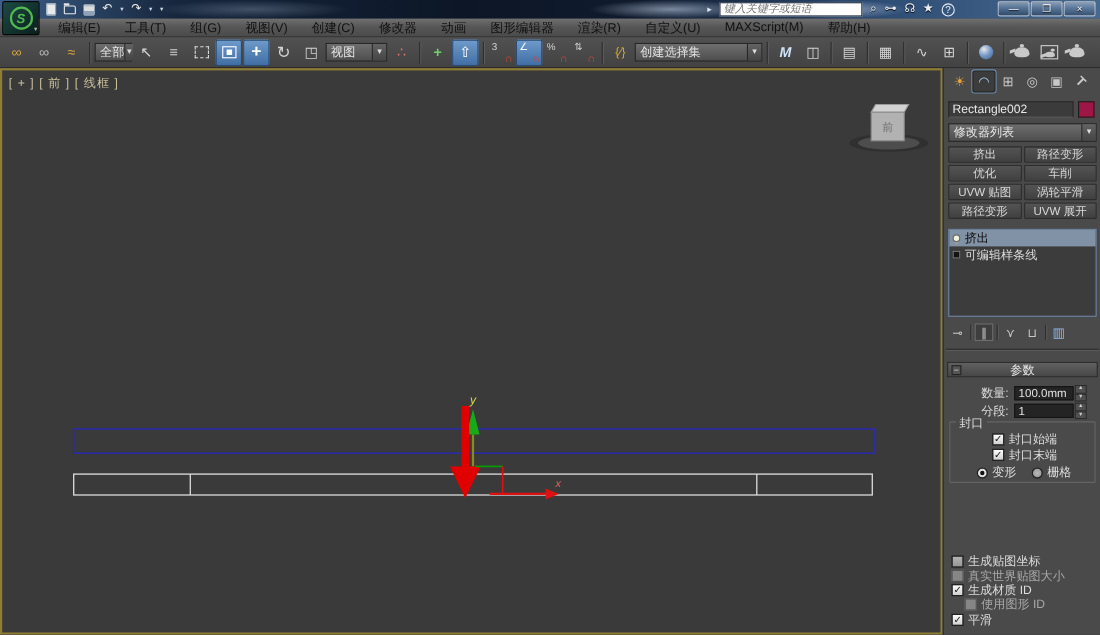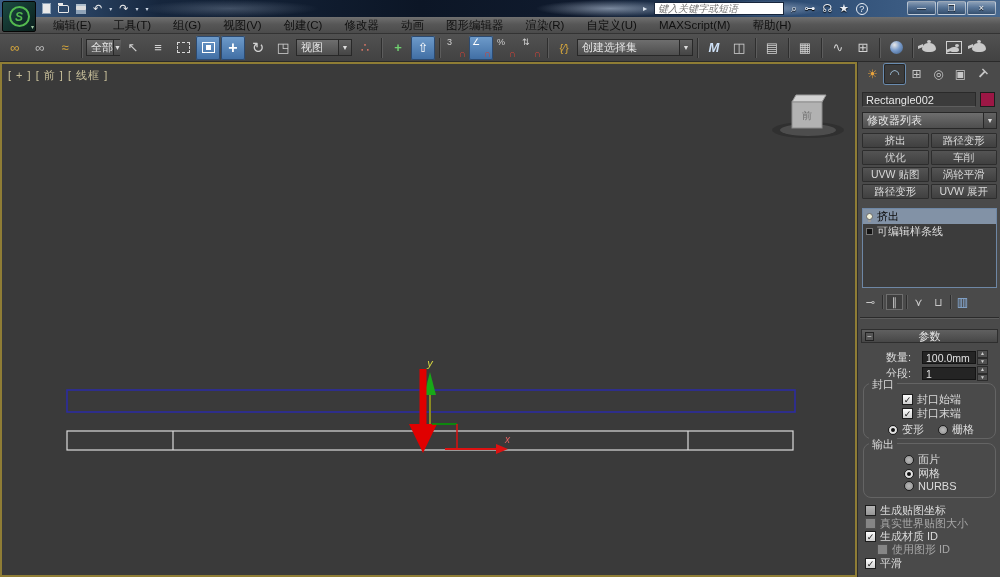--- a/index.html
+++ b/index.html
@@ -115,27 +115,27 @@
   .st.boxed { border:1px solid #6e6e6e; background:#3e3e3e; }
   .st.blue { color:#8fb8e8; font-size:12px; }
   .st-sep { width:1px; height:14px; background:#2e2e2e; box-shadow:1px 0 0 #5c5c5c; }
   .panel-sep { position:absolute; left:2px; top:255px; width:139px; height:1px; background:#2b2b2b; box-shadow:0 1px 0 #5e5e5e; }
   .rollout-head { position:absolute; left:3px; top:267px; width:137px; height:14px;
     background:linear-gradient(#606060,#474747); border:1px solid #2e2e2e; color:#e8e8e8;
     display:flex; align-items:center; justify-content:center; font-size:11px; }
   .minus-box { position:absolute; left:3px; top:2px; width:9px; height:9px; border:1px solid #222; background:#555;
     color:#ddd; font-size:8px; line-height:7px; text-align:center; }
   .param-row { position:absolute; left:0; width:143px; height:15px; display:flex; align-items:center; font-size:11px; color:#dcdcdc; }
-  .p-label { width:64px; text-align:right; padding-right:11px; white-space:nowrap; }
+  .p-label { width:64px; text-align:right; padding-right:5px; white-space:nowrap; }
   .spin-field { width:54px; height:13px; background:#242424; border:1px solid #141414; color:#e2e2e2; font-size:10.5px;
     display:flex; align-items:center; padding-left:3px; }
   .spinner { width:11px; height:15px; display:flex; flex-direction:column; margin-left:1px; }
   .spinner span { flex:1; background:#505050; border:1px solid #2b2b2b; font-size:5px; color:#ccc;
     display:flex; align-items:center; justify-content:center; line-height:5px; }
-  .group { position:absolute; left:5px; width:133px; border:1px solid #646464; border-radius:8px; }
+  .group { position:absolute; left:5px; width:133px; border:1px solid #646464; border-radius:1px; }
   .group-legend { position:absolute; top:-7px; left:5px; background:#4a4a4a; padding:0 3px; font-size:11px; color:#dcdcdc; }
   .g-cap { top:321px; height:56px; } .g-out { top:381px; height:55px; }
   .g-row { position:absolute; display:flex; align-items:center; gap:4px; white-space:nowrap; }
   .cb { width:11px; height:11px; background:linear-gradient(#fdfdfd,#d0d0d0); border:1px solid #1d1d1d;
     display:inline-flex; align-items:center; justify-content:center; font-size:9px; color:#111; font-weight:bold; flex:0 0 auto; }
   .cb.un { background:linear-gradient(#b4b4b4,#969696); }
   .cb.dis { background:#868686; border-color:#4f4f4f; }
   .radio { width:10px; height:10px; border-radius:50%; background:radial-gradient(#ffffff,#c4c4c4); border:1px solid #1d1d1d; position:relative; flex:0 0 auto; }
   .radio.sel::after { content:""; position:absolute; inset:2px; border-radius:50%; background:#111; }
   .radio.un { background:radial-gradient(#b9b9b9,#8f8f8f); }
@@ -403,35 +403,20 @@
       <div class="g-row" style="left:24px; top:38px">
         <span class="radio sel"></span>
         <span>变形</span>
       </div>
       <div class="g-row" style="left:74px; top:38px">
         <span class="radio un"></span>
         <span>栅格</span>
       </div>
     </div>
 
-    <div class="group g-out">
-      <span class="group-legend">输出</span>
-      <div class="g-row" style="left:40px; top:8px">
-        <span class="radio un"></span>
-        <span>面片</span>
-      </div>
-      <div class="g-row" style="left:40px; top:22px">
-        <span class="radio sel"></span>
-        <span>网格</span>
-      </div>
-      <div class="g-row" style="left:40px; top:36px">
-        <span class="radio un"></span>
-        <span>NURBS</span>
-      </div>
-    </div>
 
     <div class="check-row" style="top:441px">
       <span class="cb un"></span>
       <span>生成贴图坐标</span>
     </div>
     <div class="check-row" style="top:454px">
       <span class="cb un dis"></span>
       <span class="dim">真实世界贴图大小</span>
     </div>
     <div class="check-row" style="top:467px">

